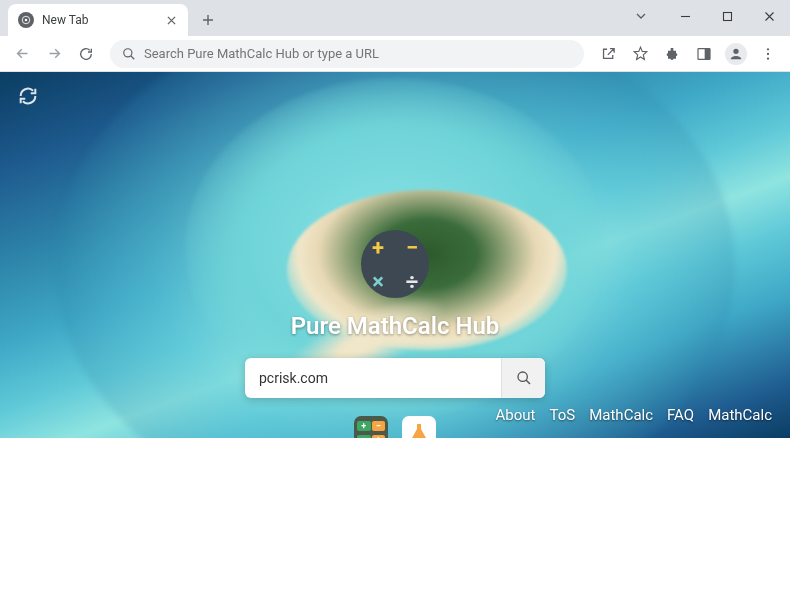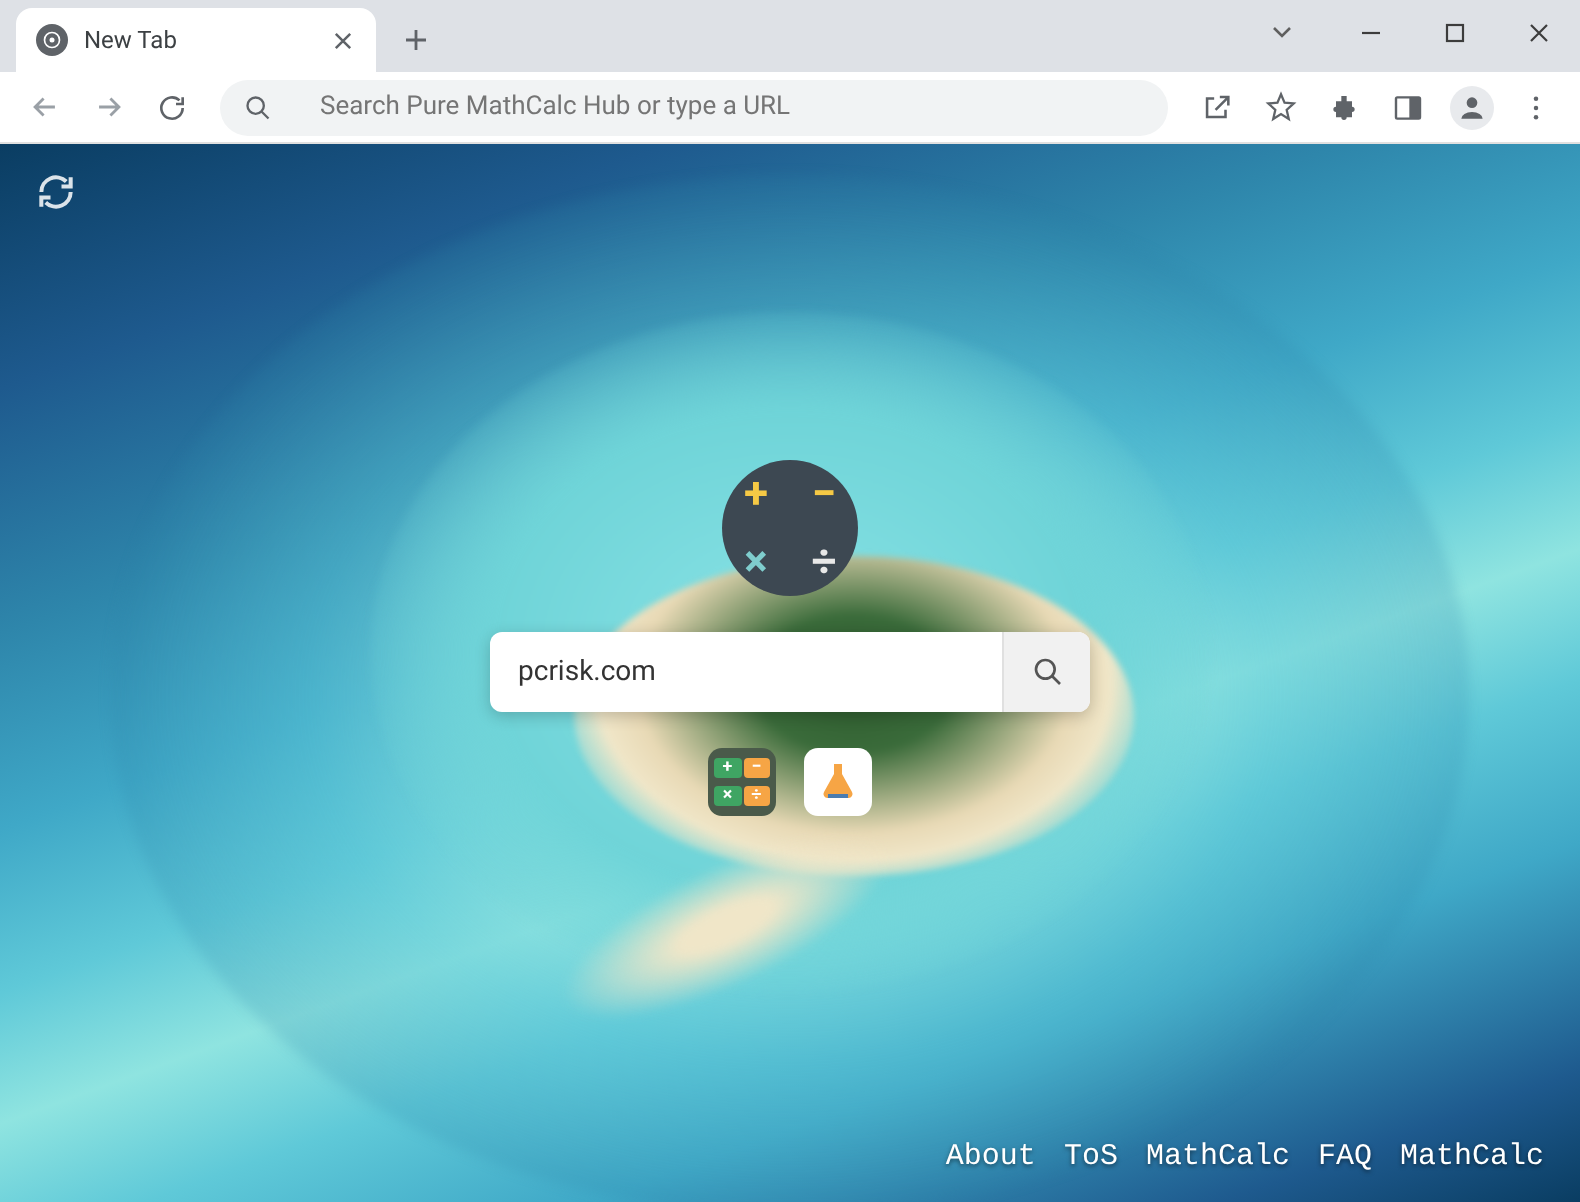--- a/index.html
+++ b/index.html
@@ -1,36 +1,36 @@
 <!DOCTYPE html>
 <html><head>
 <meta charset="utf-8">
 <style>
 * { margin: 0; padding: 0; box-sizing: border-box; font-family: -apple-system, BlinkMacSystemFont, "Segoe UI", Roboto, sans-serif; }
 html, body { width: 790px; height: 601px; overflow: hidden; }
 
 
-.window { width: 790px; height: 601px; display: flex; flex-direction: column; background: #fff; }
+.window { width: 790px; height: 438px; display: flex; flex-direction: column; background: #fff; }
 .win-controls { position: absolute; right: 0; top: 0; display: flex; height: 32px; align-items: center; }
 .win-btn { width: 42px; height: 28px; display: flex; align-items: center; justify-content: center; color: #3c3c3c; }
 .chevron-btn { width: 34px; height: 28px; display: flex; align-items: center; justify-content: center; color: #5f5f5f; margin-right: 6px;}
 
 
 .tabstrip { height: 36px; background: #dee1e6; display: flex; align-items: flex-end; padding-left: 8px; position: relative; }
 .tab { height: 32px; background: #fff; border-radius: 8px 8px 0 0; display: flex; align-items: center; padding: 0 10px; gap: 8px; min-width: 180px; position: relative; }
 .tab .favicon { width: 16px; height: 16px; border-radius: 50%; background: #5f6368; display:flex; align-items:center; justify-content:center;}
 .tab .title { font-size: 12px; color: #3c4043; flex: 1; }
 .tab .close { width: 14px; height: 14px; color: #5f6368; display:flex; align-items:center; justify-content:center;}
 .newtab { width: 28px; height: 28px; display: flex; align-items: center; justify-content: center; color: #5f6368; margin-left: 6px; margin-bottom: 2px;}
 
 
 .toolbar { height: 36px; background: #fff; display: flex; align-items: center; padding: 0 8px; gap: 4px; border-bottom: 1px solid #e0e0e0; }
 .nav-btn { width: 28px; height: 28px; display: flex; align-items: center; justify-content: center; color: #9aa0a6; border-radius: 50%; }
 .nav-btn.active { color: #5f6368; }
-.omnibox { flex: 1; height: 28px; background: #f1f3f4; border-radius: 14px; display: flex; align-items: center; padding: 0 12px; gap: 24px; margin: 0 6px; }
+.omnibox { flex: 1; height: 28px; background: #f1f3f4; border-radius: 14px; display: flex; align-items: center; padding: 0 12px; gap: 8px; margin: 0 6px; }
 .omnibox .search-ic { color: #5f6368; display:flex;}
 .omnibox input { border: none; background: transparent; outline: none; font-size: 13px; color: #5f6368; flex: 1; }
 .tool-icon { width: 28px; height: 28px; display: flex; align-items: center; justify-content: center; color: #5f6368; }
 .avatar { width: 22px; height: 22px; border-radius: 50%; background: #e8eaed; display:flex; align-items:center; justify-content:center; color:#5f6368;}
 
 
 .content { flex: 1; position: relative; overflow: hidden; background: linear-gradient(160deg, #0a3d62 0%, #1e5a8e 15%, #2e86ab 30%, #3fa8c7 42%, #5fc9d8 52%, #8fe4e0 60%, #5fc9d8 68%, #3fa8c7 78%, #1e5a8e 92%, #0a3d62 100%); }
 
 
 .atoll { position: absolute; left: 50%; top: 50%; transform: translate(-50%, -48%); width: 680px; height: 520px; border-radius: 50%; background: radial-gradient(ellipse at center, rgba(143,228,224,0.6) 30%, rgba(95,201,216,0.4) 50%, rgba(46,134,171,0.2) 70%, transparent 85%); filter: blur(3px);}
@@ -54,21 +54,21 @@
 .searchbar .sbtn { width: 44px; height: 100%; background: #f1f1f1; display: flex; align-items: center; justify-content: center; color: #555; border-left: 1px solid #e0e0e0;}
 .shortcuts { margin-top: 18px; display: flex; gap: 14px; }
 .shortcut { width: 34px; height: 34px; border-radius: 7px; display: flex; align-items: center; justify-content: center; font-size: 16px; }
 .sc1 { background: #4a5a4a; display:grid; grid-template-columns:1fr 1fr; grid-template-rows:1fr 1fr; padding:3px; gap:1px;}
 .sc1 > div { border-radius:2px; display:flex; align-items:center; justify-content:center; font-size:9px; font-weight:bold;}
 .sc1a{background:#3fa563;color:#fff}.sc1b{background:#f6a545;color:#fff}.sc1c{background:#3fa563;color:#fff}.sc1d{background:#f6a545;color:#fff}
 .sc2 { background: #fff; }
 
 
 .footer { position: absolute; right: 18px; bottom: 14px; display: flex; gap: 14px; }
-.footer a { color: #fff; font-size: 15px; text-decoration: none; text-shadow: 0 1px 2px rgba(0,0,0,0.5); font-family: Liberation Mono, monospace; }
+.footer a { color: #fff; font-size: 15px; text-decoration: none; text-shadow: 0 1px 2px rgba(0,0,0,0.5); }
 </style>
 </head>
 <body>
 
 <div class="window">
 
   <div class="tabstrip">
     <div class="tab">
       <span class="favicon">
         <svg width="10" height="10" viewBox="0 0 24 24" fill="#fff">
@@ -188,20 +188,21 @@
         </svg>
     </div>
 
     <div class="center">
       <div class="logo">
         <span class="plus">+</span>
         <span class="minus">−</span>
         <span class="times">×</span>
         <span class="div">÷</span>
       </div>
+      <div class="brand">Pure MathCalc Hub</div>
       <div class="searchbar">
         <input value="pcrisk.com" style="">
         <div class="sbtn">
           <svg width="16" height="16" viewBox="0 0 24 24">
               <circle cx="10" cy="10" r="7" fill="none" stroke="currentColor" stroke-width="2"></circle>
               <path d="M15 15 L21 21" stroke="currentColor" stroke-width="2"></path>
             </svg>
         </div>
       </div>
       <div class="shortcuts">

